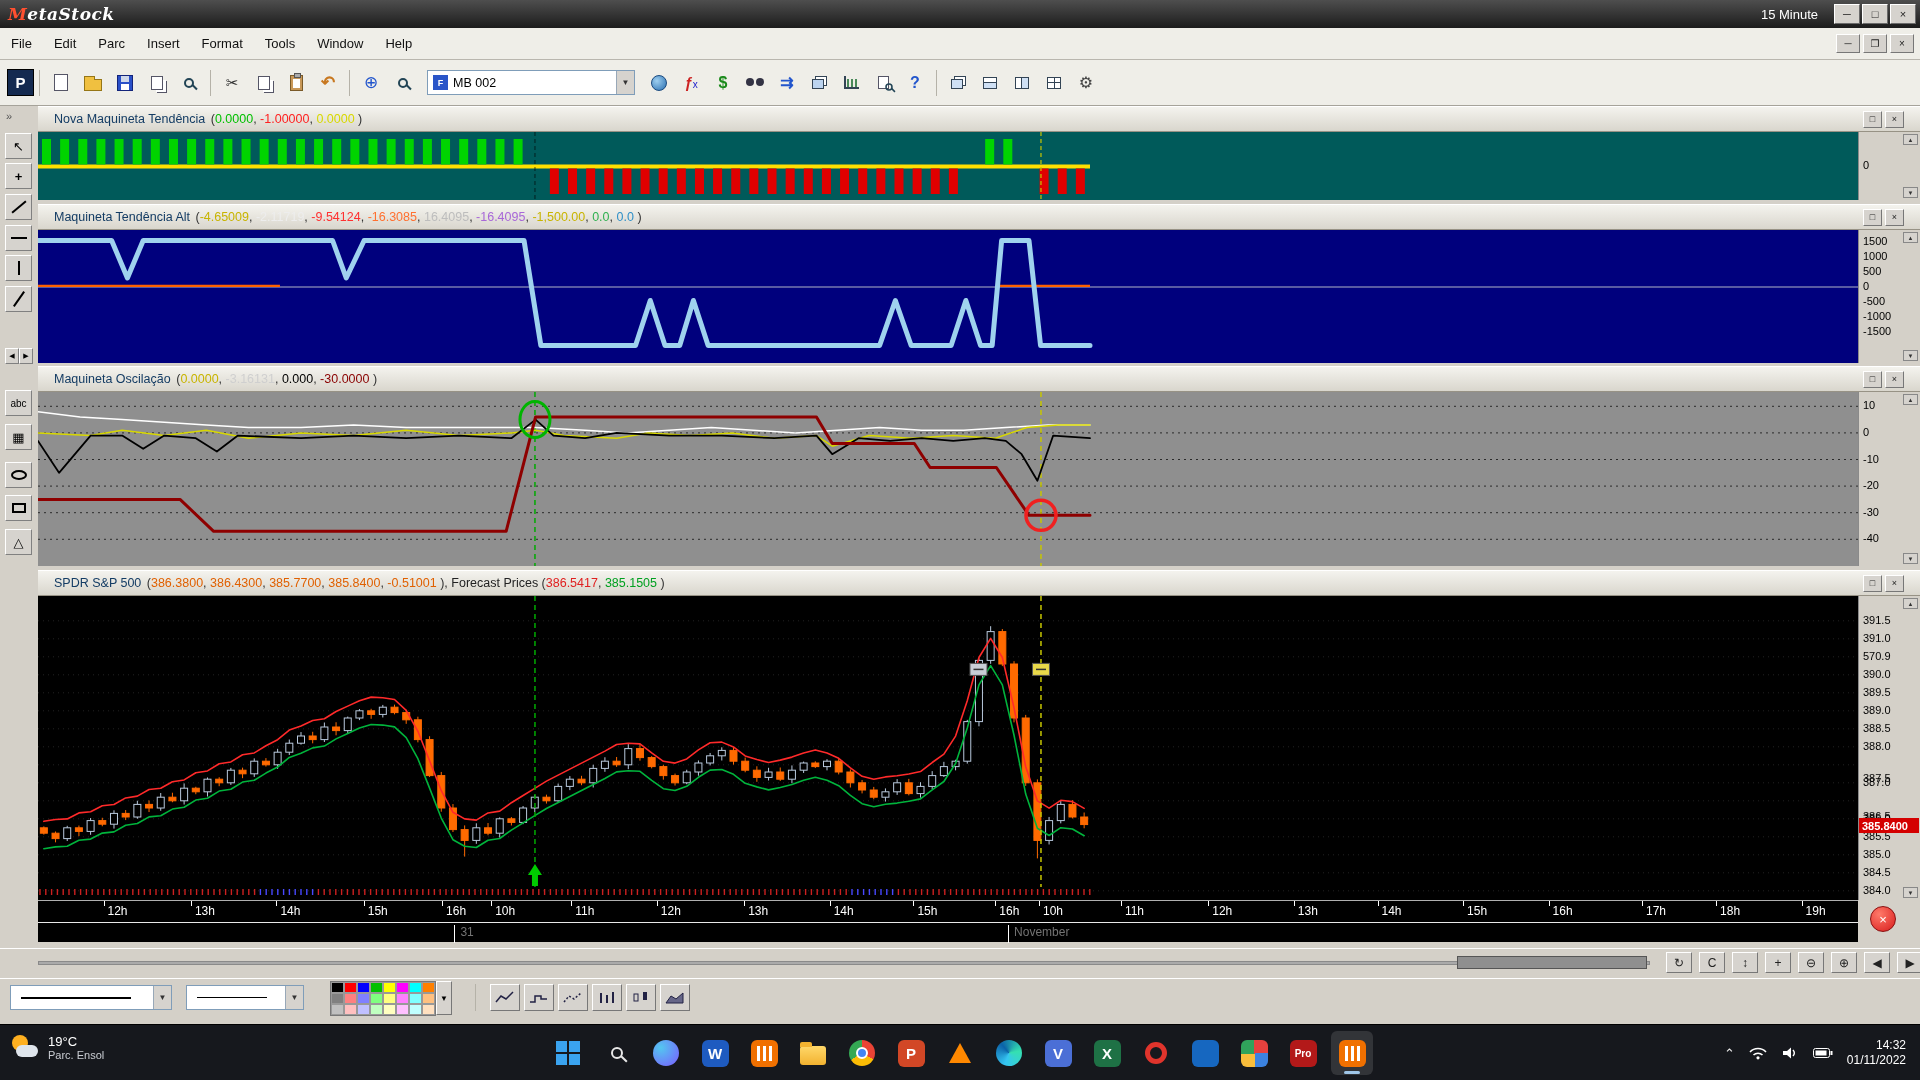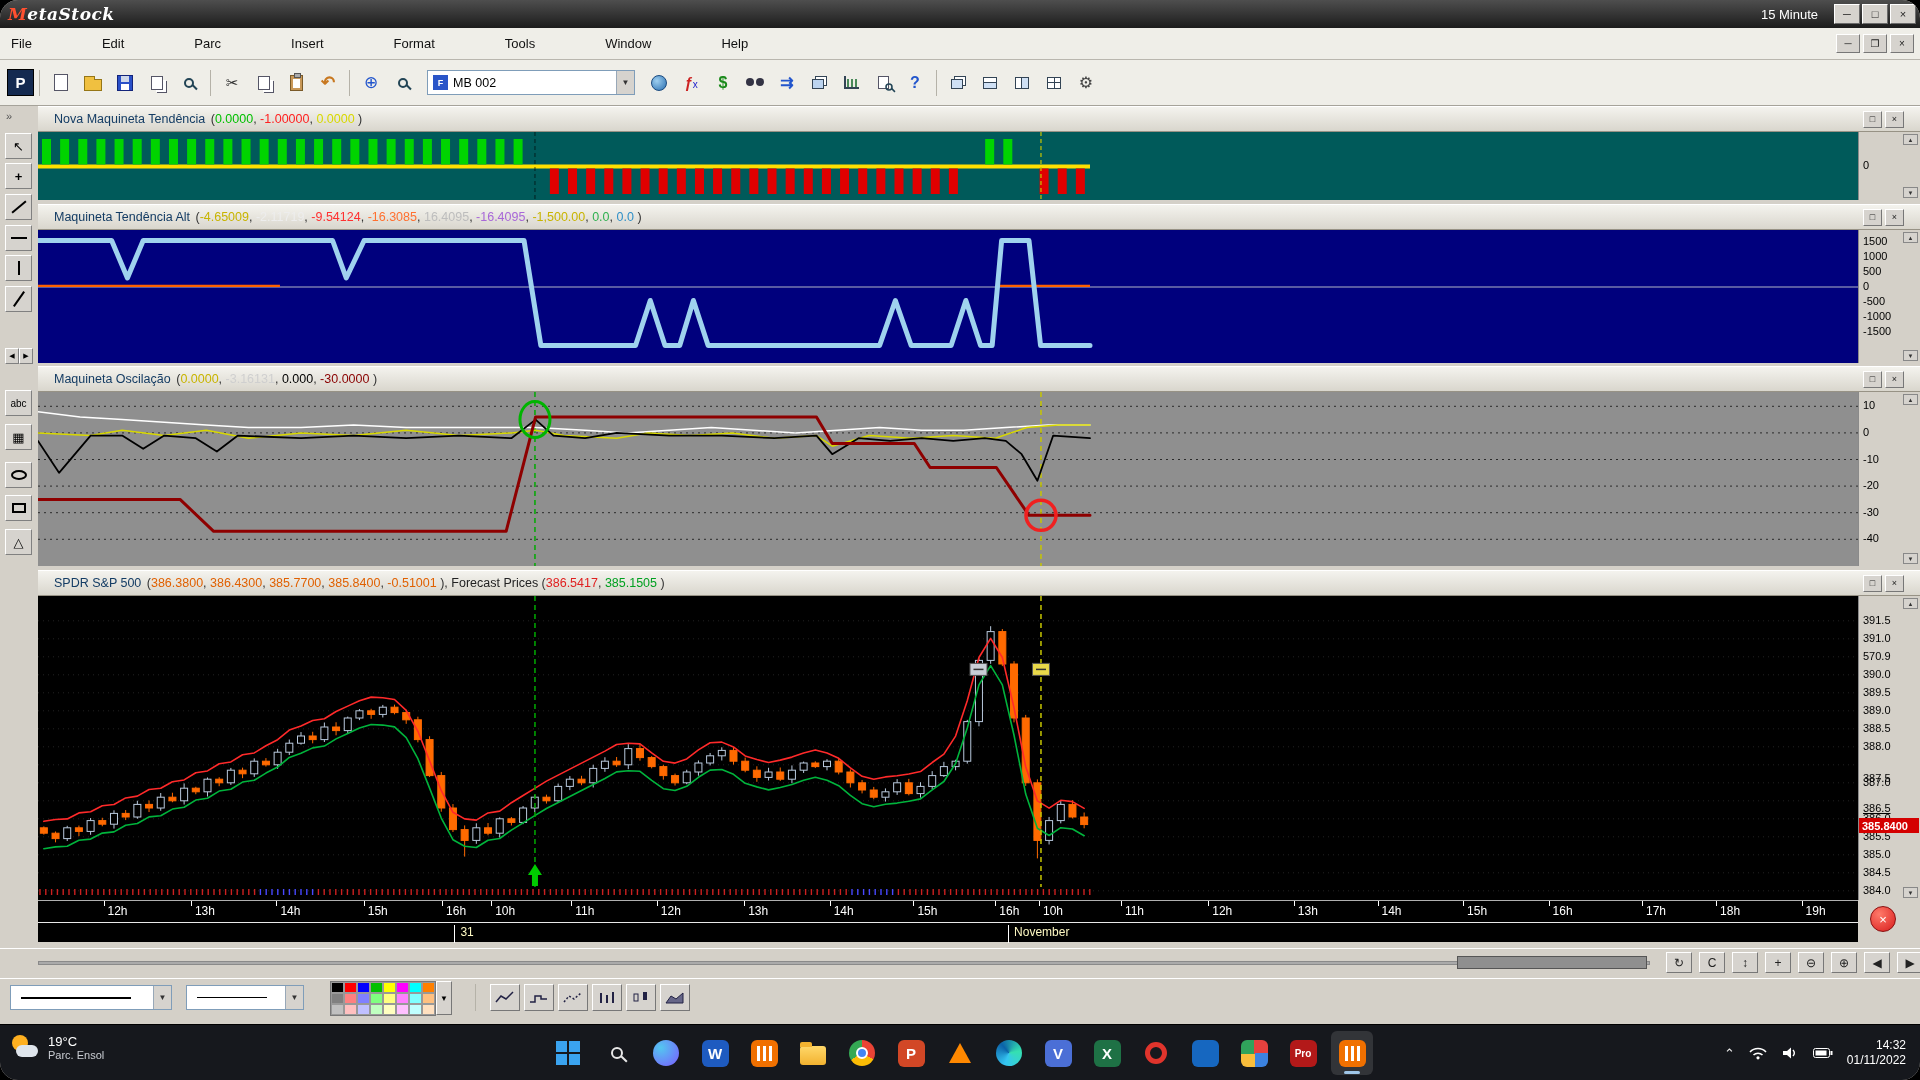--- a/index.html
+++ b/index.html
@@ -1,30 +1,30 @@
 <!DOCTYPE html>
 <html><head>
 <meta charset="utf-8">
 <style>
   html,body{margin:0;padding:0;background:#000;}
   *{box-sizing:border-box;}
-  .screen{position:relative;width:1920px;height:1080px;background:#d4d0c8;font-family:"Liberation Sans",sans-serif;overflow:hidden;border-radius:18px;}
+  .screen{position:relative;width:1920px;height:1080px;background:#d4d0c8;font-family:"Liberation Sans",sans-serif;overflow:hidden;}
 
   
   .titlebar{position:absolute;left:0;top:0;width:1920px;height:28px;background:linear-gradient(180deg,#4e4e4e,#1c1c1c);color:#fff;display:flex;align-items:center;}
   .logo{font-family:"DejaVu Serif",serif;font-style:italic;font-weight:bold;font-size:17px;margin-left:8px;letter-spacing:0.5px;}
   .logo::first-letter{color:#ff5030;}
   .tb-center{position:absolute;left:0;width:100%;text-align:center;font-size:13px;pointer-events:none;}
   .interval{position:absolute;right:102px;font-size:13px;}
   .capbtns{position:absolute;right:4px;display:flex;gap:2px;}
   .capbtn{width:26px;height:20px;background:#d6d3ce;border:1px solid;border-color:#fff #6a6a6a #6a6a6a #fff;color:#222;font-size:11px;display:flex;align-items:center;justify-content:center;}
 
   
   .menubar{position:absolute;left:0;top:28px;width:1920px;height:32px;background:#efeee8;border-bottom:1px solid #b9b6ae;display:flex;align-items:center;}
-  #menu-items{display:flex;gap:48px;}
+  #menu-items{display:flex;}
   .menu-item{padding:5px 11px;font-size:13px;color:#111;}
   .mdi-btns{position:absolute;right:6px;display:flex;gap:3px;}
   .mdi-btn{width:24px;height:19px;background:#d6d3ce;border:1px solid;border-color:#fff #777 #777 #fff;font-size:10px;display:flex;align-items:center;justify-content:center;color:#222;}
 
   .toolbar{position:absolute;left:0;top:60px;width:1920px;height:46px;background:#efeee8;border-bottom:1px solid #a6a39a;display:flex;align-items:center;}
   .tbtn{width:32px;height:30px;display:flex;align-items:center;justify-content:center;flex:none;color:#333;font-size:15px;}
   .tsep{width:1px;height:26px;background:#b5b2a8;margin:0 5px;flex:none;}
   .pbtn{width:27px;height:27px;background:#142a50;color:#fff;font-weight:bold;font-size:15px;display:flex;align-items:center;justify-content:center;margin-left:7px;flex:none;border:1px solid #000;}
   .combo{width:208px;height:25px;background:#fff;border:1px solid #7f9db9;display:flex;align-items:center;margin:0 8px;flex:none;font-size:12.5px;}
   .combo .cicon{width:15px;height:15px;background:#2a55c8;color:#fff;font-size:9px;font-weight:bold;display:flex;align-items:center;justify-content:center;margin:0 5px;}
@@ -85,21 +85,21 @@
   .yaxis{position:absolute;left:1858px;width:62px;background:#d4d0c8;border-left:1px solid #8a8a8a;}
   .ylab{position:absolute;left:4px;font-size:11px;color:#000;line-height:11px;}
   .mini{position:absolute;left:1903px;width:15px;height:11px;background:#d6d3ce;border:1px solid #888;font-size:6px;display:flex;align-items:center;justify-content:center;color:#333;}
   .price-badge{position:absolute;left:1859px;top:818px;width:60px;height:15px;background:#d40000;color:#fff;font-size:11px;font-weight:bold;display:flex;align-items:center;padding-left:3px;}
 
   
   .hoursrow{position:absolute;left:38px;top:900px;width:1820px;height:22px;background:#000;border-top:1px solid #b0b0b0;}
   .xlabel{position:absolute;top:3px;color:#fff;font-size:12px;padding-left:4px;}
   .xlabel .tick{position:absolute;left:0;top:-3px;width:1px;height:5px;background:#fff;}
   .datesrow{position:absolute;left:38px;top:922px;width:1820px;height:20px;background:#000;border-top:1px solid #e8e8e8;}
-  .dlabel{position:absolute;top:2px;color:#fef9c3;font-size:12px;padding-left:6px;}
+  .dlabel{position:absolute;top:2px;color:#737373;font-size:12px;padding-left:6px;}
   .dlabel .sep{position:absolute;left:0;top:0;width:1px;height:18px;background:#fff;}
   .redclose{position:absolute;left:1870px;top:906px;width:26px;height:26px;border-radius:50%;background:radial-gradient(circle at 35% 30%,#ff7a6a,#d81c1c);border:1px solid #8a0f0f;color:#fff;font-size:13px;display:flex;align-items:center;justify-content:center;}
 
   
   .scrollrow{position:absolute;left:0;top:948px;width:1920px;height:27px;background:#d4d0c8;border-top:1px solid #fff;}
   .strack{position:absolute;left:38px;top:12px;width:1612px;height:4px;background:#aaa;border:1px solid #8a8a8a;}
   .sthumb{position:absolute;left:1457px;top:7px;width:190px;height:13px;background:#8f8f8f;border:1px solid #555;}
   .navbtn{position:absolute;top:3px;width:26px;height:21px;background:#d6d3ce;border:1px solid;border-color:#fff #777 #777 #fff;font-size:12px;display:flex;align-items:center;justify-content:center;color:#222;}
 
   
@@ -837,21 +837,21 @@
       <div class="ylab" style="top: 18.8px;">391.5</div>
       <div class="ylab" style="top: 36.8px;">391.0</div>
       <div class="ylab" style="top: 54.8px;">570.9</div>
       <div class="ylab" style="top: 72.8px;">390.0</div>
       <div class="ylab" style="top: 90.8px;">389.5</div>
       <div class="ylab" style="top: 108.8px;">389.0</div>
       <div class="ylab" style="top: 126.8px;">388.5</div>
       <div class="ylab" style="top: 144.8px;">388.0</div>
       <div class="ylab" style="top: 177px;">387.5</div>
       <div class="ylab" style="top: 180.8px;">387.0</div>
-      <div class="ylab" style="top: 207px; text-decoration: underline;">386.5</div>
+      <div class="ylab" style="top: 215px; text-decoration: underline;">386.5</div>
       <div class="ylab" style="top: 216.8px;">386.0</div>
       <div class="ylab" style="top: 234.8px;">385.5</div>
       <div class="ylab" style="top: 252.8px;">385.0</div>
       <div class="ylab" style="top: 270.8px;">384.5</div>
       <div class="ylab" style="top: 288.8px;">384.0</div>
     </div>
   <div class="price-badge">385.8400</div>
 
   <div class="hoursrow" id="hoursrow">
       <div class="xlabel" style="left: 65.52px;"><span class="tick"></span>12h</div>

